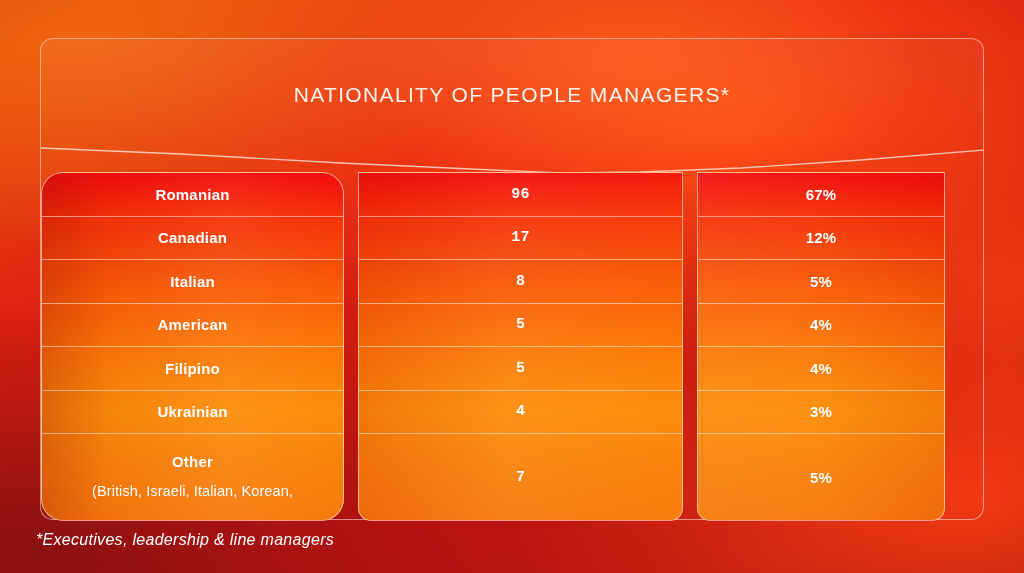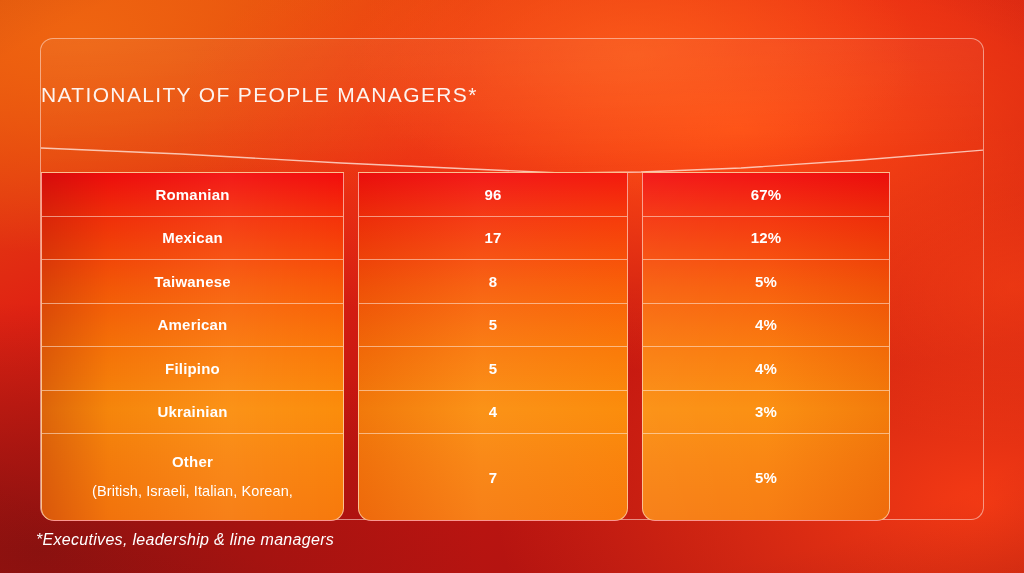--- a/index.html
+++ b/index.html
@@ -52,20 +52,21 @@
     box-sizing: border-box;
     overflow: hidden;
     background:
       linear-gradient(178deg, rgba(255,255,255,0.05) 0%, rgba(255,255,255,0) 30%);
   }
   .panel-title {
     position: absolute;
     left: 0;
     right: 0;
     top: 44px;
+    text-align: center;
     color: #fdf3ef;
     font-size: 21px;
     font-weight: 400;
     letter-spacing: 1.35px;
     text-transform: uppercase;
     white-space: nowrap;
   }
   
   .wave {
     position: absolute;
@@ -95,22 +96,22 @@
       180deg,
       #f20d0d 0%,
       #f53209 13%,
       #f85c07 33%,
       #fa7a08 52%,
       #fb8d0b 68%,
       #f9820c 84%,
       #f7790c 100%
     );
   }
-  .col.c1 { width: 303px; }
-  .col.c2 { width: 270px; }
+  .col.c1 { width: 303px; border-radius: 22px; }
+  .col.c2 { width: 325px; font-family: Liberation Mono, monospace; }
   .col.c3 { width: 248px; }
 
   
   .col.c1::after {
     content: "";
     position: absolute; inset: 0; pointer-events: none;
     background: linear-gradient(90deg, rgba(150,10,8,0.30) 0%, rgba(150,10,8,0.06) 22%, rgba(255,255,255,0.05) 62%, rgba(255,255,255,0.0) 100%);
   }
   .col.c2::after {
     content: "";
@@ -181,24 +182,24 @@
     </svg>
   </div>
 
   <div class="table">
 
     <div class="col c1">
       <div class="cell">
         <span>Romanian</span>
       </div>
       <div class="cell">
-        <span>Mexican</span>
-      </div>
-      <div class="cell">
-        <span>Taiwanese</span>
+        <span>Canadian</span>
+      </div>
+      <div class="cell">
+        <span>Italian</span>
       </div>
       <div class="cell">
         <span>American</span>
       </div>
       <div class="cell">
         <span>Filipino</span>
       </div>
       <div class="cell">
         <span>Ukrainian</span>
       </div>

